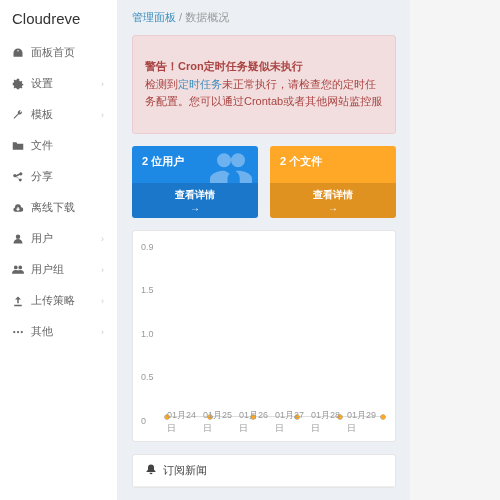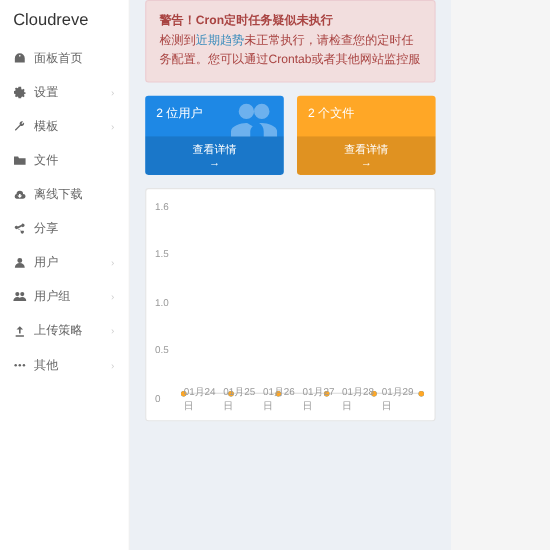--- a/index.html
+++ b/index.html
@@ -8,24 +8,24 @@
 .sidebar { width: 118px; background: #fff; border-right: 1px solid #eee; flex-shrink: 0; }
 .brand { padding: 10px 12px; font-size: 15px; color: #333; font-weight: 400; }
 .nav-item { display: flex; align-items: center; justify-content: space-between; padding: 8px 13px 8px 12px; color: #666; cursor: pointer; font-size: 11px; }
 .nav-left { display: flex; align-items: center; gap: 7px; }
 .nav-icon { width: 12px; height: 12px; display: inline-flex; align-items: center; justify-content: center; color: #666; }
 .chev { color: #ccc; font-size: 9px; }
 .main { flex: 1; background: #ecf0f5; padding: 0; overflow: hidden; }
 .breadcrumb { padding: 10px 14px; font-size: 11px; color: #999; }
 .breadcrumb a { color: #3c8dbc; text-decoration: none; }
 .content { padding: 0 14px; }
-.alert { background: #f2dede; border: 1px solid #ebccd1; color: #a94442; padding: 10px 12px; border-radius: 3px; margin-bottom: 12px; font-size: 11px; line-height: 1.6; }
+.alert { background: #f2dede; border: 1px solid #ebccd1; color: #a94442; padding: 22px 12px; border-radius: 3px; margin-bottom: 12px; font-size: 11px; line-height: 1.6; }
 .alert strong { font-weight: bold; }
 .alert a { color: #3c8dbc; text-decoration: none; }
-.cards { display: flex; gap: 12px; margin-bottom: 12px; }
+.cards { display: flex; gap: 12px; margin-bottom: 12px; font-weight: bold; }
 .card { flex: 1; border-radius: 3px; color: #fff; display: flex; flex-direction: column; position: relative; overflow: hidden; min-height: 72px; }
 .card-blue { background: #1e88e5; }
 .card-orange { background: #ffa726; }
 .card-body { padding: 8px 10px; flex: 1; position: relative; }
 .card-title { font-size: 11px; }
 .card-icon { position: absolute; right: 6px; top: 2px; opacity: 0.35; }
 .card-icon svg { width: 42px; height: 42px; fill: #fff; }
 .card-footer { background: rgba(0,0,0,0.12); padding: 5px 10px; font-size: 10px; display: flex; align-items: center; justify-content: space-between; flex-direction: column; }
 .panel { background: #fff; border: 1px solid #e5e5e5; border-radius: 3px; margin-bottom: 12px; }
 .panel-header { padding: 8px 12px; border-bottom: 1px solid #eee; display: flex; align-items: center; gap: 6px; font-size: 11px; color: #444; }
@@ -85,34 +85,34 @@
                 <path d="M1 3h5l1 2h8v8H1z"></path>
               </svg>
             </span>
             <span>文件</span>
           </span>
       </div>
       <div class="nav-item">
         <span class="nav-left">
             <span class="nav-icon bicon">
               <svg viewBox="0 0 16 16">
+                <path d="M12 10a2 2 0 00-1.6.8L6 8.5V7.5l4.4-2.3A2 2 0 1010 3L5.6 5.3A2 2 0 103 8a2 2 0 002.6-.3L10 10a2 2 0 102-0z"></path>
+              </svg>
+            </span>
+            <span>分享</span>
+          </span>
+      </div>
+      <div class="nav-item">
+        <span class="nav-left">
+            <span class="nav-icon bicon">
+              <svg viewBox="0 0 16 16">
                 <path d="M12 7a4 4 0 00-8 .2A3 3 0 004 13h8a3 3 0 000-6zM8 12L5 9h2V7h2v2h2z"></path>
               </svg>
             </span>
             <span>离线下载</span>
-          </span>
-      </div>
-      <div class="nav-item">
-        <span class="nav-left">
-            <span class="nav-icon bicon">
-              <svg viewBox="0 0 16 16">
-                <path d="M12 10a2 2 0 00-1.6.8L6 8.5V7.5l4.4-2.3A2 2 0 1010 3L5.6 5.3A2 2 0 103 8a2 2 0 002.6-.3L10 10a2 2 0 102-0z"></path>
-              </svg>
-            </span>
-            <span>分享</span>
           </span>
       </div>
       <div class="nav-item">
         <span class="nav-left">
             <span class="nav-icon bicon">
               <svg viewBox="0 0 16 16">
                 <path d="M8 8a3 3 0 100-6 3 3 0 000 6zm-6 6a6 6 0 0112 0z"></path>
               </svg>
             </span>
             <span>用户</span>
@@ -151,24 +151,29 @@
               </svg>
             </span>
             <span>其他</span>
           </span>
         <span class="chev">›</span>
       </div>
     </div>
   </aside>
 
   <main class="main">
+    <div class="breadcrumb">
+      <a href="#">管理面板</a>
+      <span> / </span>
+      <span>数据概况</span>
+    </div>
     <div class="content">
       <div class="alert">
         <strong>警告！Cron定时任务疑似未执行</strong><br>
-        <span>检测到</span><a href="#">近期趋势</a><span>未正常执行，请检查您的定时任务配置。您可以通过Crontab或者其他网站监控服</span>
+        <span>检测到</span><a href="#">定时任务</a><span>未正常执行，请检查您的定时任务配置。您可以通过Crontab或者其他网站监控服</span>
       </div>
 
       <div class="cards">
         <div class="card card-blue">
           <div class="card-body">
             <div class="card-title"><span>2</span> <span>位用户</span></div>
             <div class="card-icon"><svg viewBox="0 0 24 24">
                   <path d="M16 11a4 4 0 100-8 4 4 0 000 8zM8 11a4 4 0 100-8 4 4 0 000 8zm0 2c-3 0-8 1.5-8 4.5V20h10v-2.5c0-1 .4-2 1.3-2.8C10 14 8.8 13 8 13zm8 0c-.4 0-.9 0-1.4.1 1.5 1 2.4 2.5 2.4 4.4V20h7v-2.5c0-3-5-4.5-8-4.5z"></path>
                 </svg></div>
           </div>
@@ -188,21 +193,21 @@
         </div>
       </div>
 
       <div class="panel">
         <div class="chart-area">
           <div class="chart" id="chart">
               <div class="ytick" style="top: 180px;">0</div>
               <div class="ytick" style="top: 136.5px;">0.5</div>
               <div class="ytick" style="top: 93px;">1.0</div>
               <div class="ytick" style="top: 49.5px;">1.5</div>
-              <div class="ytick" style="top: 6px;">1.6</div>
+              <div class="ytick" style="top: 6px;">0.9</div>
               <div class="grid">
                 <div class="xline"></div>
                 <div class="dot" style="left: 0%; bottom: 0%;"></div>
                 <div class="dot" style="left: 20%; bottom: 0%;"></div>
                 <div class="dot" style="left: 40%; bottom: 0%;"></div>
                 <div class="dot" style="left: 60%; bottom: 0%;"></div>
                 <div class="dot" style="left: 80%; bottom: 0%;"></div>
                 <div class="dot" style="left: 100%; bottom: 0%;"></div>
                 <div class="dot orange" style="left: 0%; bottom: 0%;"></div>
                 <div class="dot orange" style="left: 20%; bottom: 0%;"></div>
@@ -216,15 +221,23 @@
                 <span>01月25日</span>
                 <span>01月26日</span>
                 <span>01月27日</span>
                 <span>01月28日</span>
                 <span>01月29日</span>
               </div>
             </div>
         </div>
       </div>
 
+      <div class="panel">
+        <div class="panel-header">
+          <span class="bicon"><svg viewBox="0 0 16 16">
+                <path d="M8 2a4 4 0 00-4 4v3l-2 2v1h12v-1l-2-2V6a4 4 0 00-4-4zm0 13a2 2 0 002-2H6a2 2 0 002 2z"></path>
+              </svg></span>
+          <span>订阅新闻</span>
+        </div>
+      </div>
     </div>
   </main>
 </div>
 
 </body></html>

